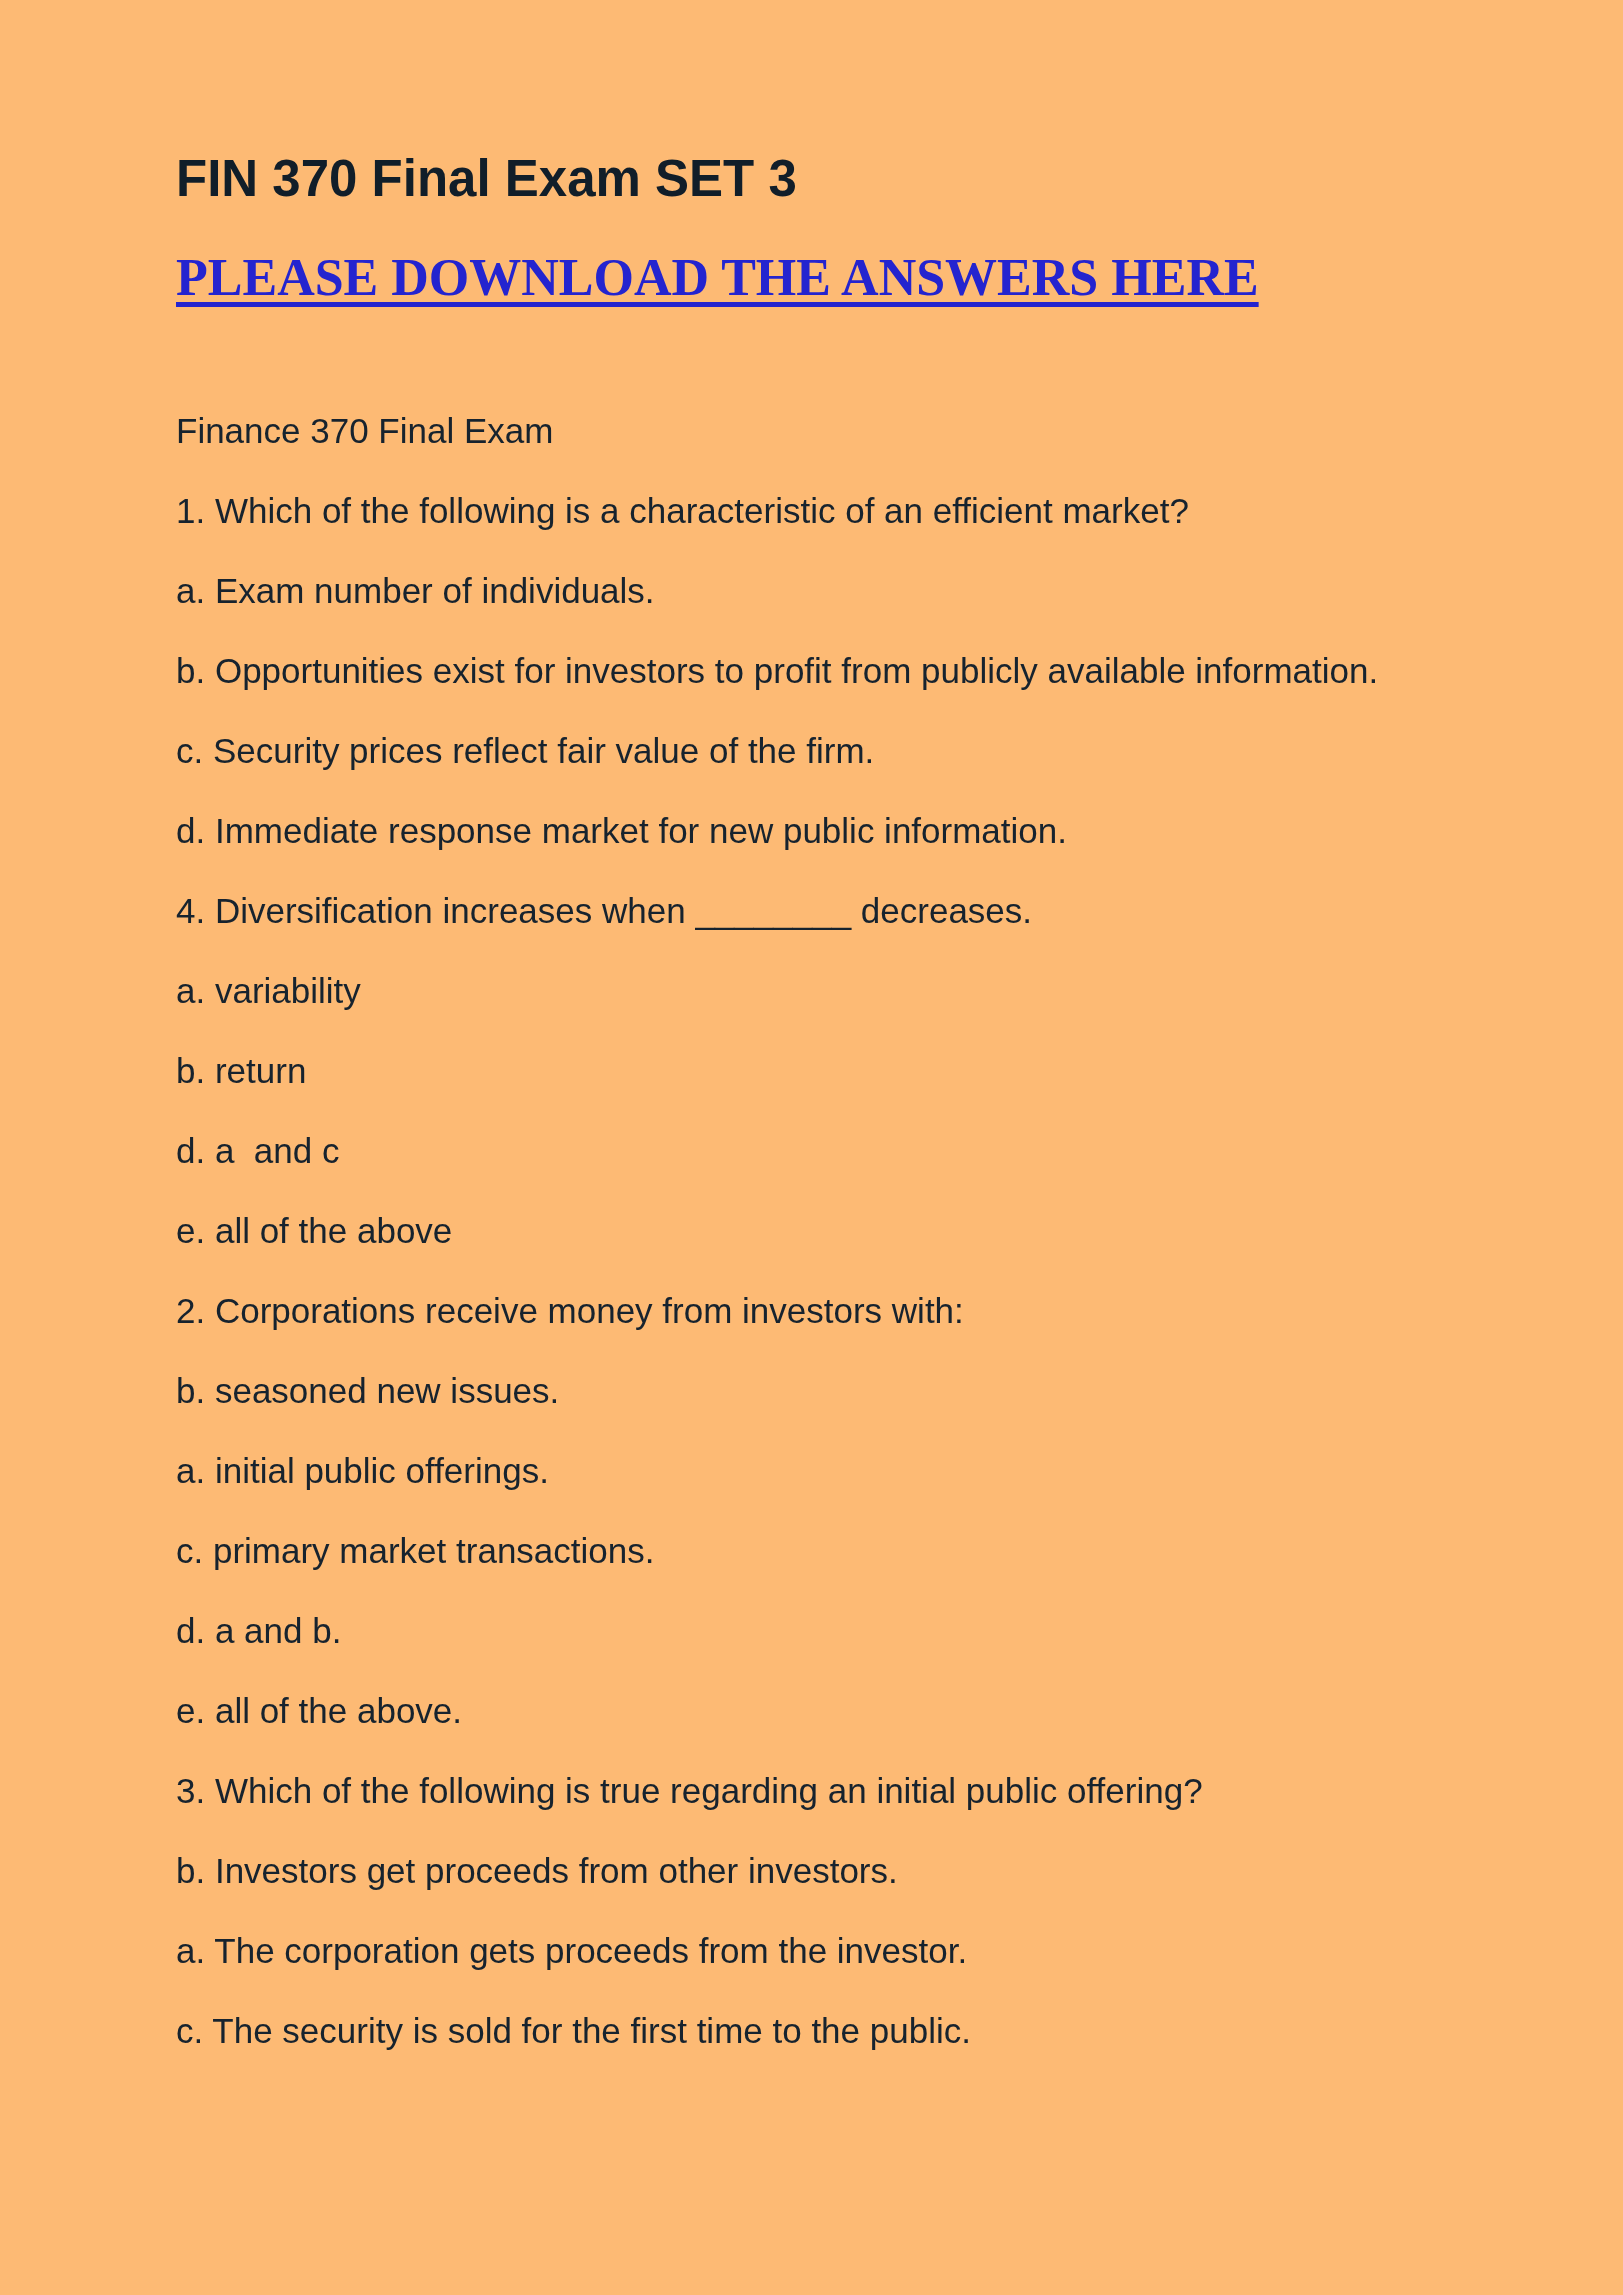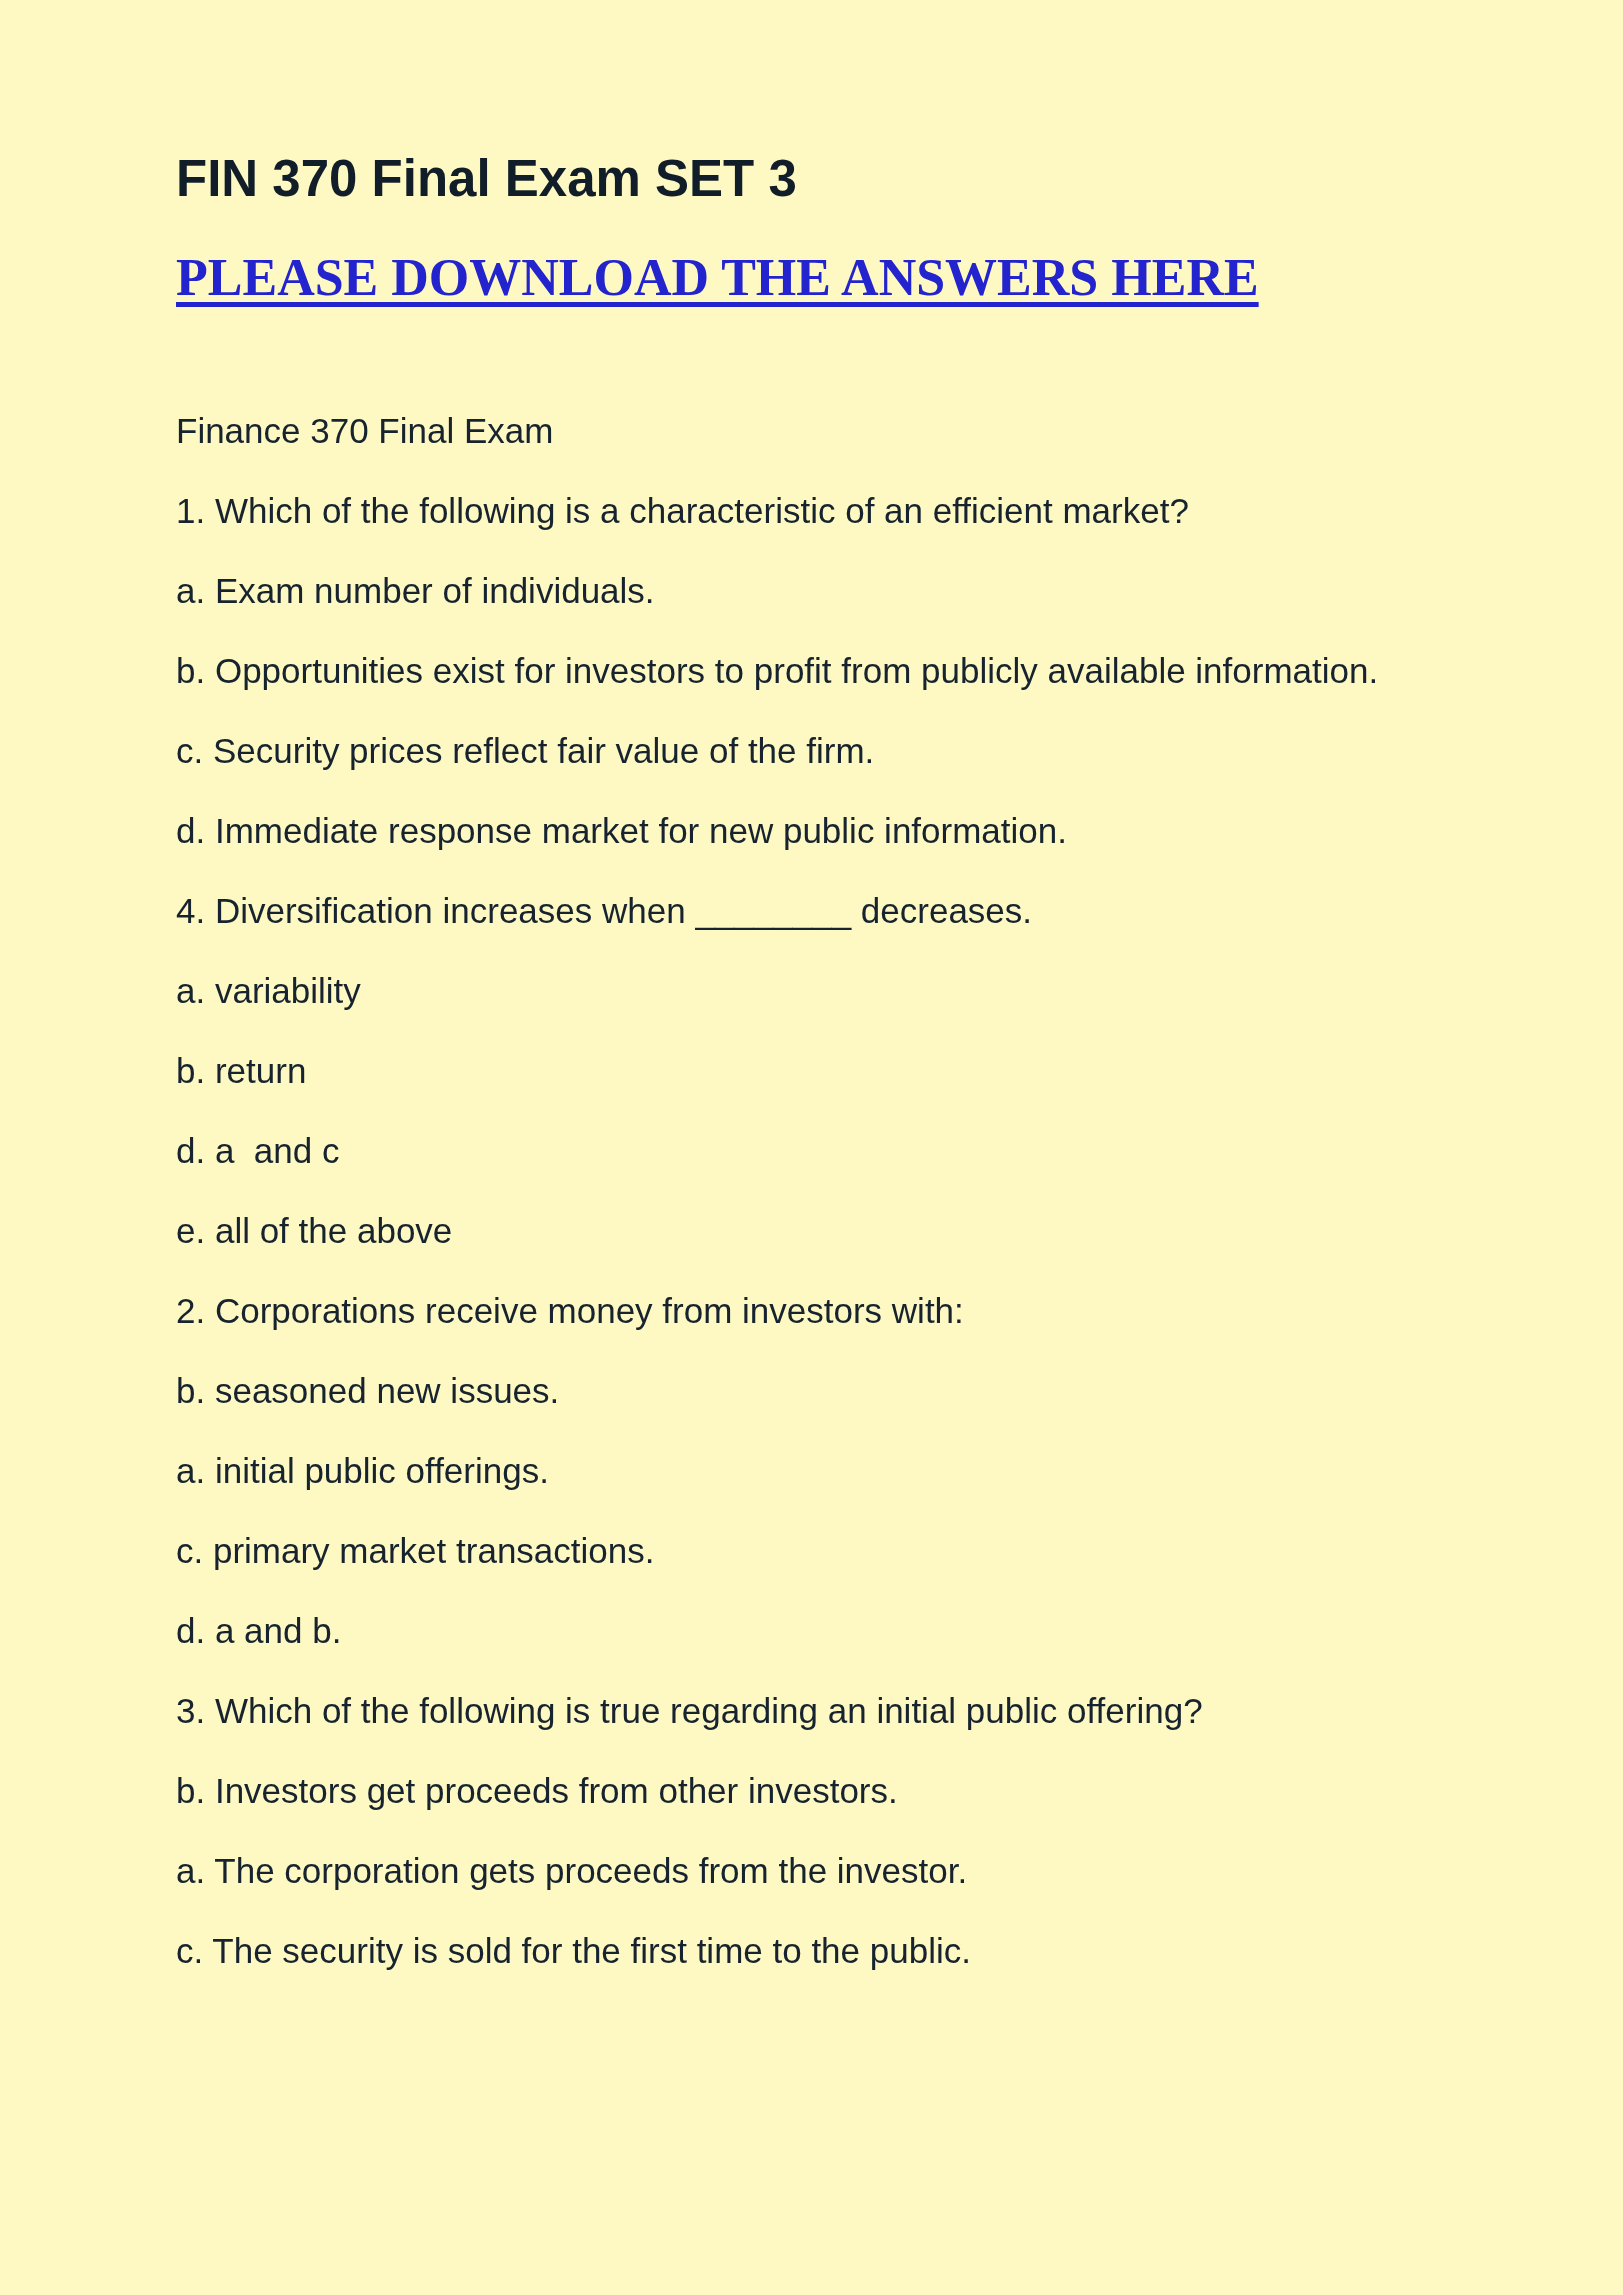--- a/index.html
+++ b/index.html
@@ -10,21 +10,21 @@
   body {
     width: 1623px;
     height: 2295px;
     position: relative;
     font-family: "Liberation Sans", "DejaVu Sans", sans-serif;
     overflow: hidden;
   }
   .page {
     position: absolute;
     inset: 0;
-    background: #fef9c3;
+    background: #fdba74;
   }
   .heading {
     position: absolute;
     left: 176px;
     top: 153px;
     margin: 0;
     font-family: "Liberation Sans", "DejaVu Sans", sans-serif;
     font-size: 51px;
     font-weight: bold;
     line-height: 1;
@@ -90,20 +90,21 @@
     <p class="line">a. variability</p>
     <p class="line">b. return</p>
     <p class="line">d. a  and c</p>
     <p class="line">e. all of the above</p>
 
     <p class="line">2. Corporations receive money from investors with:</p>
     <p class="line">b. seasoned new issues.</p>
     <p class="line">a. initial public offerings.</p>
     <p class="line">c. primary market transactions.</p>
     <p class="line">d. a and b.</p>
+    <p class="line">e. all of the above.</p>
 
     <p class="line">3. Which of the following is true regarding an initial public offering?</p>
     <p class="line">b. Investors get proceeds from other investors.</p>
     <p class="line">a. The corporation gets proceeds from the investor.</p>
     <p class="line">c. The security is sold for the first time to the public.</p>
 
   </section>
 </main>
 
 

